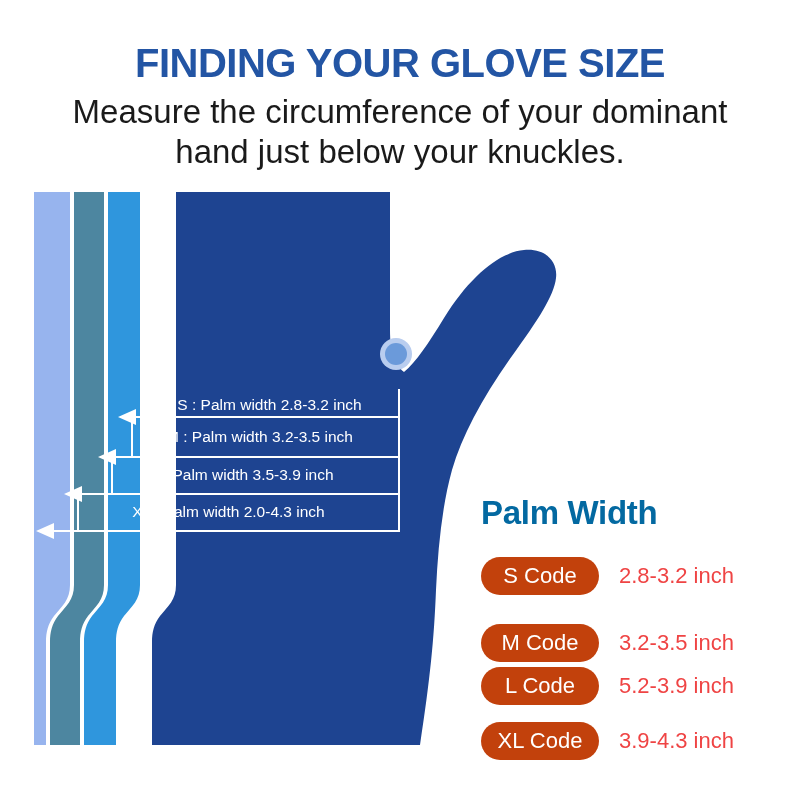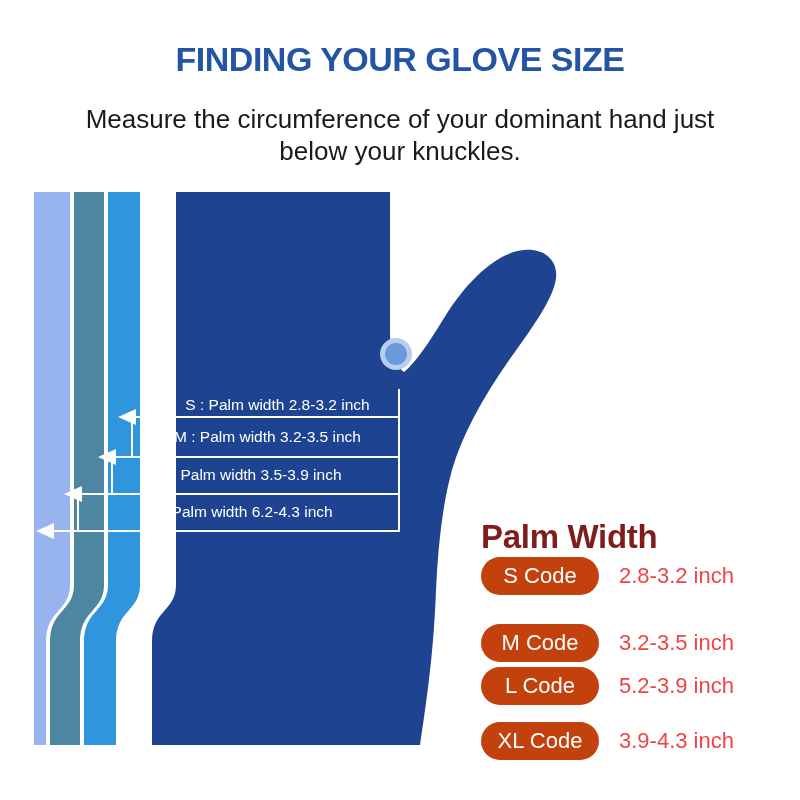--- a/index.html
+++ b/index.html
@@ -9,50 +9,49 @@
     font-family:"Liberation Sans",sans-serif;
     overflow:hidden;
     position:relative;
   }
   #stage{position:relative;width:800px;height:800px;}
 
   
   .title{
     position:absolute;left:0;top:42px;width:800px;
     text-align:center;
-    font-size:34px;font-weight:bold;
+    font-size:40px;font-weight:bold;
     letter-spacing:-0.5px;
     color:#2355a4;
     line-height:1.05;
   }
   .subtitle{
-    position:absolute;left:60px;top:104px;width:680px;
+    position:absolute;left:60px;top:92px;width:680px;
     text-align:center;
-    font-size:26px;font-weight:normal;
+    font-size:33px;font-weight:normal;
     color:#1a1a1a;
     line-height:1.22;
   }
 
   
   #diagram{position:absolute;left:0;top:0;width:800px;height:800px;}
 
   
   .mlabel{
     position:absolute;
     color:#ffffff;
     font-size:15.5px;
     white-space:nowrap;
     text-align:center;
-    padding-left:8px;
   }
 
   
   .legend-title{
-    position:absolute;left:481px;top:518px;
-    font-size:33px;font-weight:bold;color:#7f1d1d;
+    position:absolute;left:481px;top:494px;
+    font-size:33px;font-weight:bold;color:#0369a1;
     letter-spacing:-0.3px;
   }
   .legend-row{
     position:absolute;left:481px;
     width:290px;height:38px;
   }
   .pill{
     position:absolute;left:0;top:0;
     width:118px;height:38px;
     background:#c2410c;
@@ -143,21 +142,21 @@
     <path fill="none" stroke="#ffffff" stroke-width="2" d="M 399 494 L 399 531 L 50 531 M 78 494 L 78 531"></path>
     <polygon fill="#ffffff" points="36,531 54,523 54,539"></polygon>
 
     <circle cx="396" cy="354" r="16" fill="#b9cdef"></circle>
     <circle cx="396" cy="354" r="11" fill="#6b9ada"></circle>
   </svg>
 
   <div class="mlabel" style="left:140px;top:396px;width:259px;">S : Palm width 2.8-3.2 inch</div>
   <div class="mlabel" style="left:120px;top:428px;width:279px;">M : Palm width 3.2-3.5 inch</div>
   <div class="mlabel" style="left:86px;top:466px;width:313px;">L : Palm width 3.5-3.9 inch</div>
-  <div class="mlabel" style="left:58px;top:503px;width:341px;">XL : Palm width 6.2-4.3 inch</div>
+  <div class="mlabel" style="left:58px;top:503px;width:341px;">XL : Palm width 2.0-4.3 inch</div>
 
   <div class="legend-title">Palm Width</div>
 
   <div class="legend-row" style="top:557px;">
     <div class="pill">S Code</div>
     <div class="range">2.8-3.2 inch</div>
   </div>
   <div class="legend-row" style="top:624px;">
     <div class="pill">M Code</div>
     <div class="range">3.2-3.5 inch</div>

